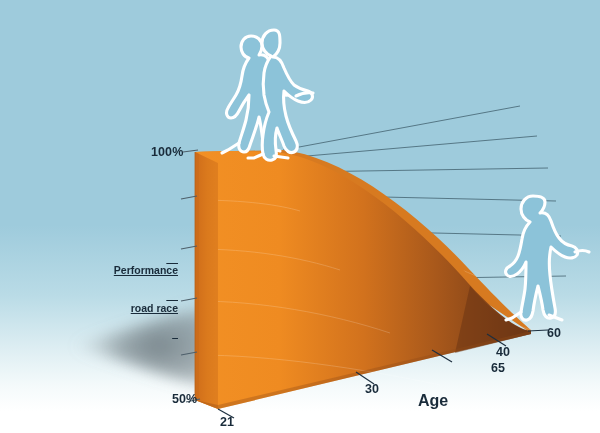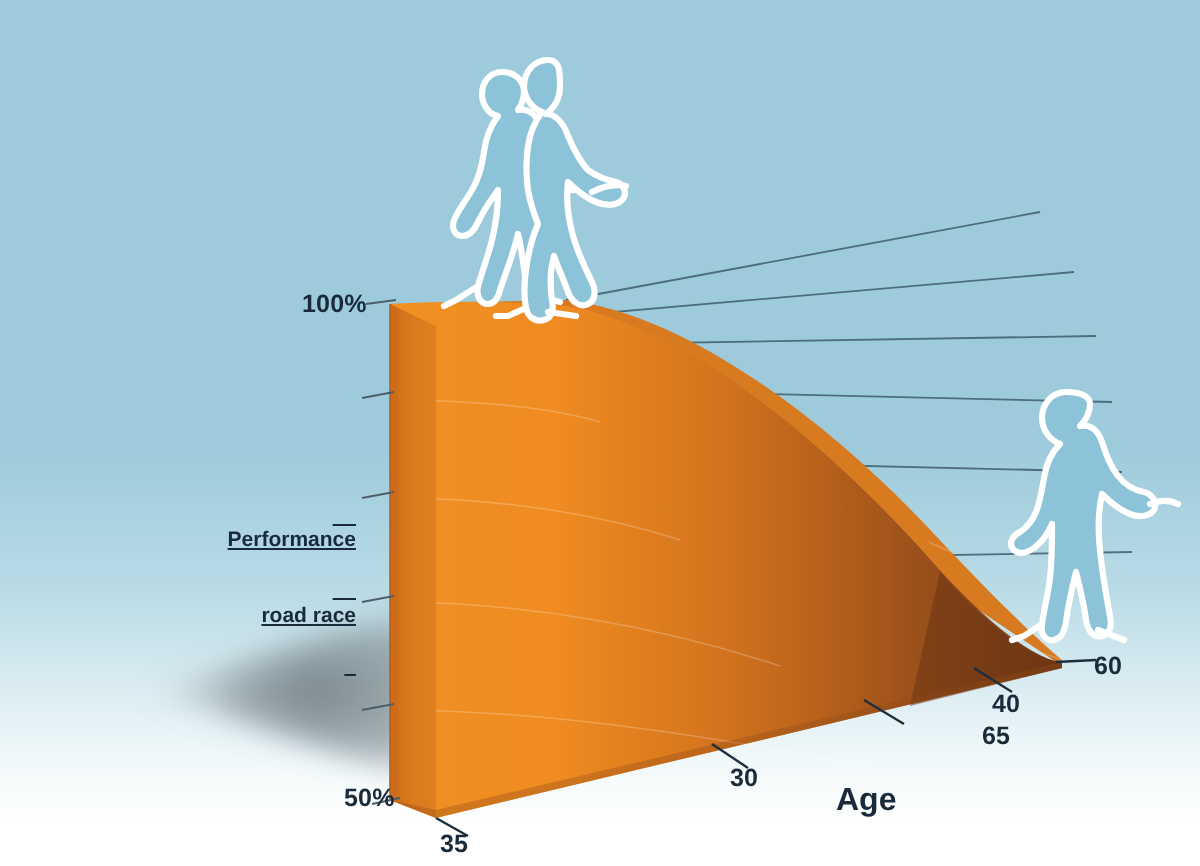--- a/index.html
+++ b/index.html
@@ -253,21 +253,21 @@
 
 
   <div class="txt tick-lab" id="lab100">100%</div>
   <div class="txt tick-lab" id="lab50">50%</div>
 
   <div class="txt" id="perf">
     <div>Performance</div>
     <div>road race</div>
   </div>
 
-  <div class="txt tick-lab" id="lab35">35</div>
+  <div class="txt tick-lab" id="lab35">21</div>
   <div class="txt tick-lab" id="lab50x">30</div>
   <div class="txt tick-lab" id="lab65">65</div>
   <div class="txt tick-lab" id="lab75">40</div>
   <div class="txt tick-lab" id="lab90">60</div>
 
   <div class="txt" id="ageLab">Age</div>
 
 </div>
 
 </body></html>

